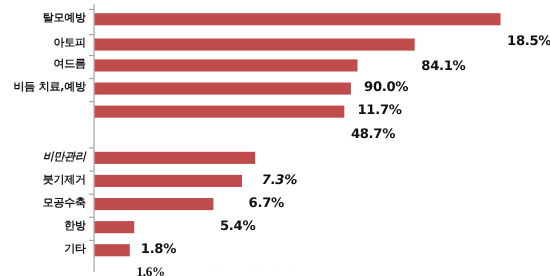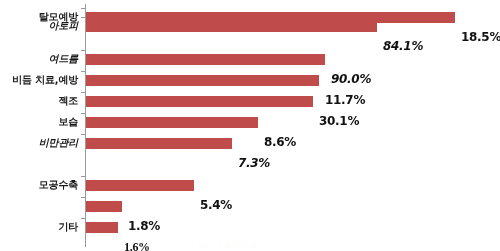--- a/index.html
+++ b/index.html
@@ -111,72 +111,72 @@
   <div id="plot-area">
     <div id="y-axis-line" style="background: rgb(154, 154, 154);"></div>
 
     <div class="row" style="top: 8px;">
       <div class="tick" style="background: rgb(154, 154, 154);"></div>
       <div class="cat-label">탈모예방</div>
       <div class="bar" style="width: 369px; background: rgb(192, 75, 75);"></div>
       <div class="value-label" style="left: 461px;">18.5%</div>
     </div>
 
-    <div class="row" style="top: 17px; font-style: italic;">
+    <div class="row" style="top: 31px;">
       <div class="tick" style="background: rgb(154, 154, 154);"></div>
       <div class="cat-label">아토피</div>
       <div class="bar" style="width: 291px; background: rgb(192, 75, 75);"></div>
       <div class="value-label" style="left: 383px;">84.1%</div>
     </div>
 
-    <div class="row" style="top: 50px; font-style: italic;">
+    <div class="row" style="top: 50px;">
       <div class="tick" style="background: rgb(154, 154, 154);"></div>
       <div class="cat-label">여드름</div>
       <div class="bar" style="width: 239px; background: rgb(192, 75, 75);"></div>
       <div class="value-label" style="left: 331px;">90.0%</div>
     </div>
 
     <div class="row" style="top: 71px; padding-left: 34px;">
       <div class="tick" style="background: rgb(154, 154, 154);"></div>
       <div class="cat-label">비듬 치료,예방</div>
       <div class="bar" style="width: 233px; background: rgb(192, 75, 75);"></div>
       <div class="value-label" style="left: 325px;">11.7%</div>
     </div>
 
     <div class="row" style="top: 92px;">
       <div class="tick" style="background: rgb(154, 154, 154);"></div>
-      <div class="cat-label">젝조</div>
       <div class="bar" style="width: 227px; background: rgb(192, 75, 75);"></div>
-      <div class="value-label" style="left: 319px;">30.1%</div>
+      <div class="value-label" style="left: 319px;">48.7%</div>
     </div>
 
-    <div class="row" style="top: 113px;">
-      <div class="tick" style="background: rgb(154, 154, 154);"></div>
-      <div class="cat-label">보습</div>
-      <div class="bar" style="width: 172px; background: rgb(192, 75, 75);"></div>
-      <div class="value-label" style="left: 264px;">8.6%</div>
-    </div>
 
     <div class="row" style="top: 134px; font-style: italic;">
       <div class="tick" style="background: rgb(154, 154, 154);"></div>
       <div class="cat-label">비만관리</div>
       <div class="bar" style="width: 146px; background: rgb(192, 75, 75);"></div>
       <div class="value-label" style="left: 238px;">7.3%</div>
     </div>
 
+    <div class="row" style="top: 155px;">
+      <div class="tick" style="background: rgb(154, 154, 154);"></div>
+      <div class="cat-label">붓기제거</div>
+      <div class="bar" style="width: 134px; background: rgb(192, 75, 75);"></div>
+      <div class="value-label" style="left: 226px;">6.7%</div>
+    </div>
 
     <div class="row" style="top: 176px;">
       <div class="tick" style="background: rgb(154, 154, 154);"></div>
       <div class="cat-label">모공수축</div>
       <div class="bar" style="width: 108px; background: rgb(192, 75, 75);"></div>
       <div class="value-label" style="left: 200px;">5.4%</div>
     </div>
 
     <div class="row" style="top: 197px;">
       <div class="tick" style="background: rgb(154, 154, 154);"></div>
+      <div class="cat-label">한방</div>
       <div class="bar" style="width: 36px; background: rgb(192, 75, 75);"></div>
       <div class="value-label" style="left: 128px;">1.8%</div>
     </div>
 
     <div class="row" style="top: 218px;">
       <div class="tick" style="background: rgb(154, 154, 154);"></div>
       <div class="cat-label">기타</div>
       <div class="bar" style="width: 32px; background: rgb(192, 75, 75);"></div>
       <div class="value-label" style="left: 124px; font-family: Liberation Serif, serif;">1.6%</div>
     </div>

